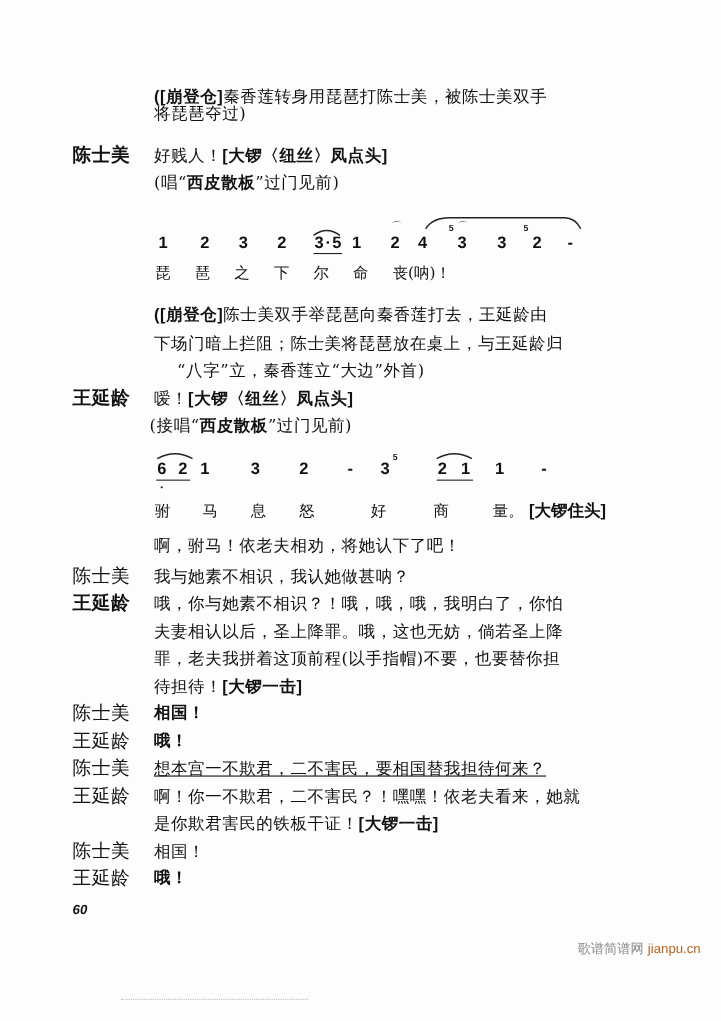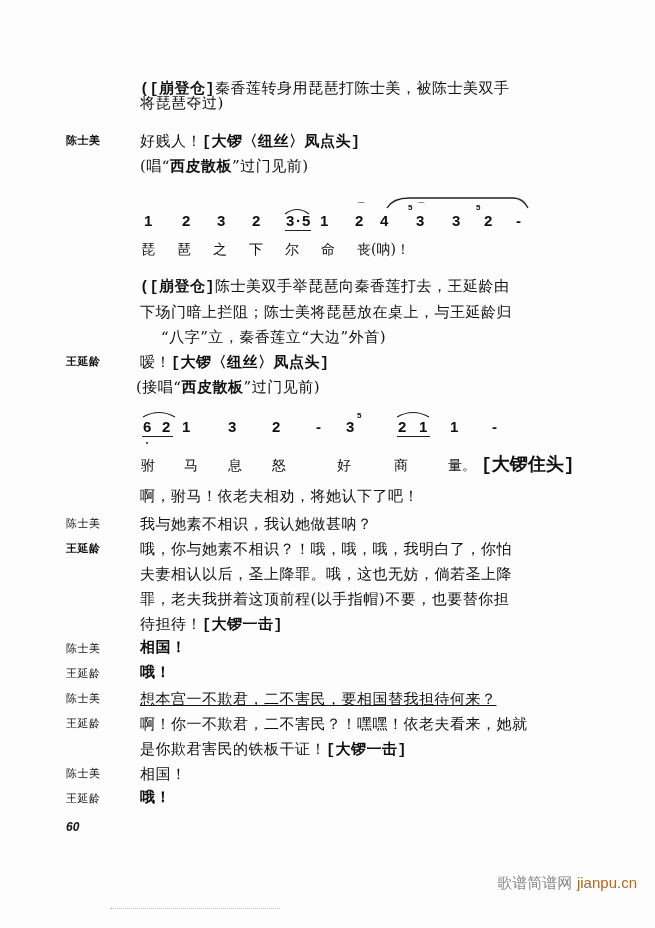--- a/index.html
+++ b/index.html
@@ -1,31 +1,31 @@
 <!DOCTYPE html>
 <html><head>
 <meta charset="utf-8">
 <style>
   html, body { margin: 0; padding: 0; }
   body {
     width: 655px; height: 928px; background: #fdfdfd; position: relative; overflow: hidden;
     font-family: "DejaVu Serif", "Liberation Serif", serif; color: #111;
   }
   .line { position: absolute; font-size: 15px; line-height: 20px; white-space: nowrap; letter-spacing: 0.5px; }
-  .speaker { position: absolute; font-size: 11px; line-height: 20px; white-space: nowrap; left: 66px; letter-spacing: 0.5px; }
-  .b { font-weight: bold; font-family: Liberation Mono, monospace; }
+  .speaker { position: absolute; font-size: 17px; line-height: 20px; white-space: nowrap; left: 66px; letter-spacing: 0.5px; }
+  .b { font-weight: bold; font-family: Liberation Sans, sans-serif; }
   .note { position: absolute; font-family: "Liberation Sans", "DejaVu Sans", sans-serif; font-weight: bold; font-size: 15px; line-height: 18px; }
   .lyric { position: absolute; font-size: 14px; line-height: 18px; }
   .grace { position: absolute; font-family: "Liberation Sans", sans-serif; font-size: 8px; font-weight: bold; line-height: 8px; }
   .fermata { position: absolute; font-size: 10px; line-height: 10px; font-family: "DejaVu Sans", sans-serif; }
   .uline { position: absolute; height: 1px; background: #222; }
   .dot { position: absolute; width: 2px; height: 2px; background: #222; border-radius: 1px; }
   svg.arc { position: absolute; overflow: visible; }
   .pagenum { position: absolute; left: 66px; top: 820px; font-family: "Liberation Sans", sans-serif; font-style: italic; font-weight: bold; font-size: 12px; }
-  .watermark { position: absolute; right: 18px; top: 874px; font-size: 15px; color: #888; font-family: "DejaVu Sans", sans-serif; margin-left: 48px; }
+  .watermark { position: absolute; right: 18px; top: 854px; font-size: 12px; color: #888; font-family: "DejaVu Sans", sans-serif; margin-left: 48px; }
   .watermark .site { color: #b5651d; font-family: "Liberation Sans", sans-serif; }
   .smudge { position: absolute; top: 908px; left: 110px; width: 170px; height: 3px; border-top: 1px dotted #bbb; }
 </style>
 </head>
 <body>
 
 <div class="line" style="left:140px;top:78px;">
   <span class="b">([崩登仓]</span><span>秦香莲转身用琵琶打陈士美，被陈士美双手</span>
 </div>
 <div class="line" style="left:140px;top:93px;">
@@ -117,21 +117,21 @@
   <span class="note" style="left:450px;top:418px;">1</span>
   <span class="note" style="left:492px;top:418px;">-</span>
 
   <span class="lyric" style="left:141px;top:456px;">驸</span>
   <span class="lyric" style="left:184px;top:456px;">马</span>
   <span class="lyric" style="left:228px;top:456px;">息</span>
   <span class="lyric" style="left:272px;top:456px;">怒</span>
   <span class="lyric" style="left:337px;top:456px;">好</span>
   <span class="lyric" style="left:394px;top:456px;">商</span>
   <span class="lyric" style="left:448px;top:456px;">量。</span>
-  <span class="lyric b" style="left:481px;top:456px;font-size:18px;">[大锣住头]</span>
+  <span class="lyric b" style="left:481px;top:456px;font-size:15px;">[大锣住头]</span>
 </div>
 
 <div class="line" style="left:140px;top:486px;"><span>啊，驸马！依老夫相劝，将她认下了吧！</span></div>
 
 <div class="speaker" style="top:514px;">陈士美</div>
 <div class="line" style="left:140px;top:514px;"><span>我与她素不相识，我认她做甚呐？</span></div>
 
 <div class="speaker b" style="top:539px;">王延龄</div>
 <div class="line" style="left:140px;top:539px;"><span>哦，你与她素不相识？！哦，哦，哦，我明白了，你怕</span></div>
 <div class="line" style="left:140px;top:564px;text-align:center;"><span>夫妻相认以后，圣上降罪。哦，这也无妨，倘若圣上降</span></div>

